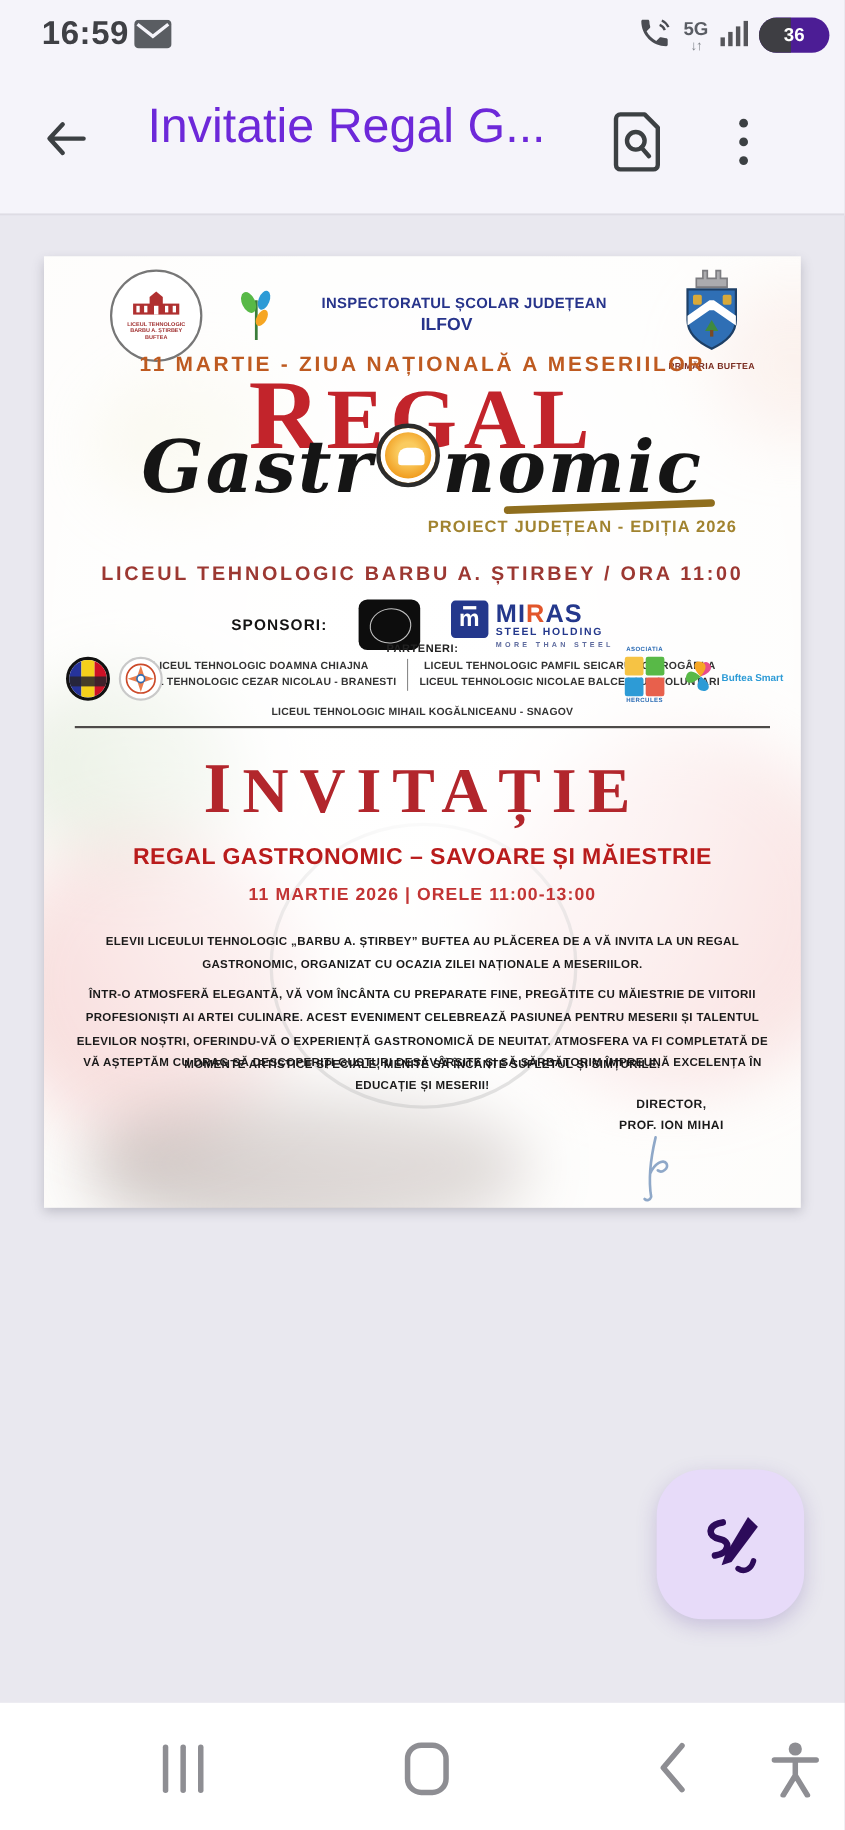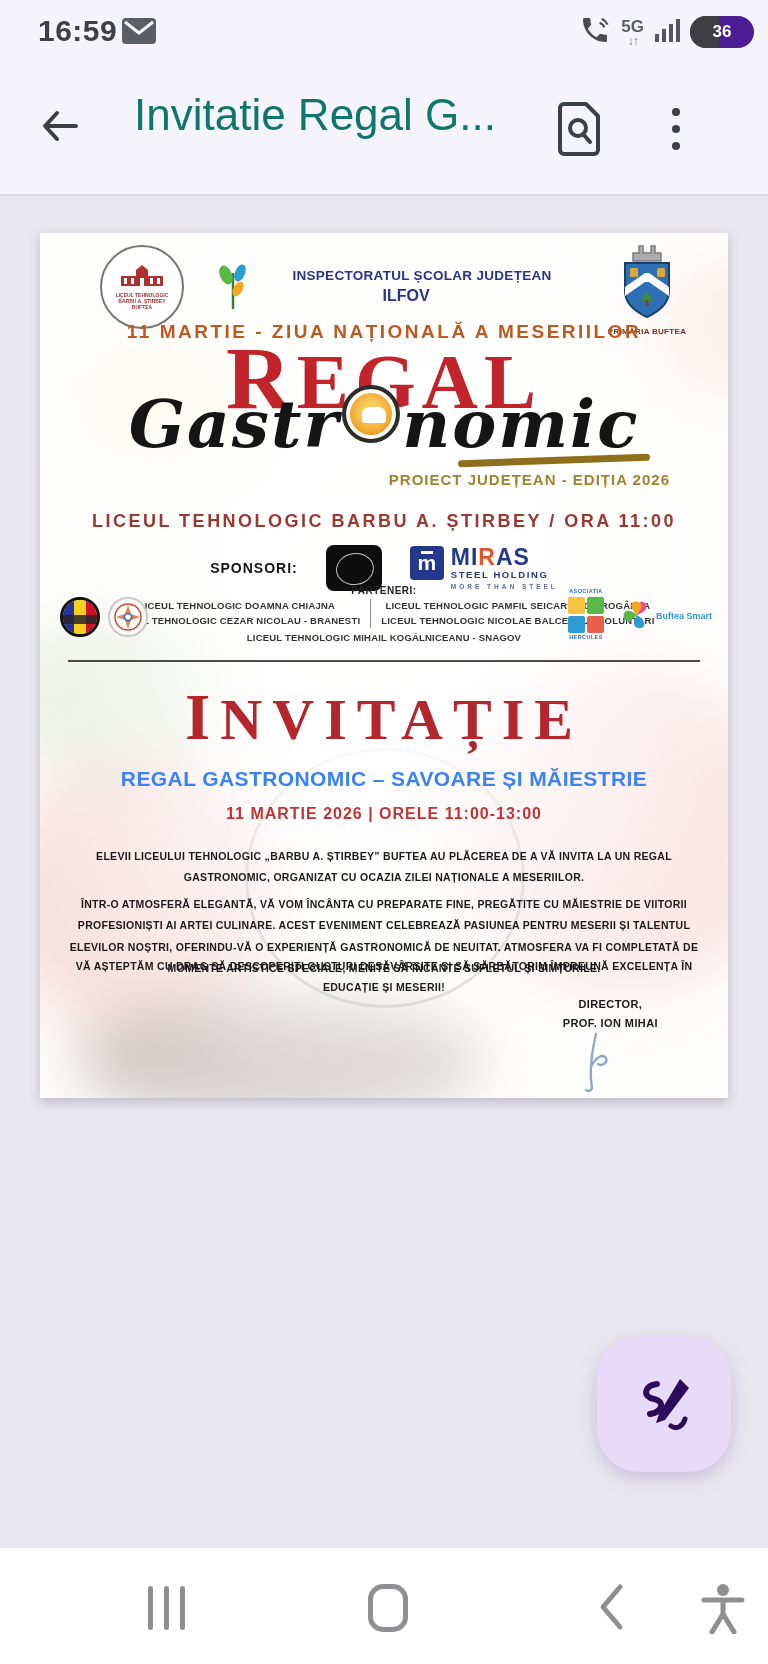--- a/index.html
+++ b/index.html
@@ -17,21 +17,21 @@
   .sb-5g .arr{font-size:12px;letter-spacing:-1px;color:#7d8087;}
   .battery{position:relative;width:64px;height:32px;border-radius:16px;background:#4c1d95;overflow:hidden;}
   .battery .fill{position:absolute;left:0;top:0;bottom:0;width:46%;background:#3E3E43;}
   .battery .pct{position:absolute;inset:0;display:flex;align-items:center;justify-content:center;
                 color:#fff;font-size:17px;font-weight:700;}
 
   
   .appbar{position:absolute;top:60px;left:0;width:768px;height:136px;background:#F5F4FA;border-bottom:2px solid #DEDCE4;}
   .icon-btn{position:absolute;background:none;border:none;padding:0;cursor:pointer;}
   .appbar .back{left:38px;top:44px;}
-  .appbar .title{position:absolute;left:134px;top:30px;width:400px;font-size:44px;color:#0f766e;
+  .appbar .title{position:absolute;left:134px;top:30px;width:400px;font-size:44px;color:#6d28d9;
                  white-space:nowrap;overflow:hidden;}
   .appbar .find{left:556px;top:40px;}
   .appbar .menu{left:656px;top:40px;width:40px;height:58px;display:flex;flex-direction:column;
                 align-items:center;justify-content:center;gap:9px;}
   .menu i{width:8px;height:8px;border-radius:50%;background:#3C4043;display:block;}
 
   
   .viewer{position:absolute;top:196px;left:0;width:768px;height:1352px;}
   .card{position:absolute;left:40px;top:37px;width:688px;height:865px;background:#FDFCFA;
         box-shadow:0 4px 10px rgba(60,60,80,.25);overflow:hidden;}
@@ -95,21 +95,21 @@
   .miras .nm b{color:#E2562B;}
   .miras .dv{font-size:9.5px;font-weight:800;color:#24388C;letter-spacing:1.6px;margin-top:1px;}
   .miras .sl{font-size:6.5px;font-weight:700;color:#5E6B9E;letter-spacing:3px;margin-top:5px;}
 
   .partners{position:absolute;left:0;right:0;top:352px;}
   .partners .lbl{text-align:center;font-size:10px;font-weight:800;color:#222;letter-spacing:.5px;}
   .p-cols{display:flex;justify-content:center;margin-top:3px;}
   .p-col{padding:0 10px;font-size:9.5px;font-weight:700;color:#333;line-height:1.55;text-align:center;
          letter-spacing:.2px;}
   .p-col.right{border-left:1.5px solid #8a8a8a;}
-  .p-bottom{text-align:center;font-size:9.5px;font-weight:700;color:#333;margin-top:4px;letter-spacing:.2px;}
+  .p-bottom{text-align:center;font-size:9.5px;font-weight:700;color:#333;margin-top:14px;letter-spacing:.2px;}
   .p-logos-left{position:absolute;left:20px;top:12px;display:flex;gap:8px;align-items:center;}
   .circ{width:40px;height:40px;border-radius:50%;}
   .flag-circ{border:3px solid #111;display:flex;overflow:hidden;position:relative;}
   .flag-circ i{flex:1;}
   .flag-circ i:nth-child(1){background:#26339B;} .flag-circ i:nth-child(2){background:#F4D01B;}
   .flag-circ i:nth-child(3){background:#CE1126;}
   .flag-circ::after{content:"";position:absolute;left:0;right:0;top:15px;height:9px;background:#27232b;opacity:.85;}
   .star-circ{border:2px solid #c9c9c9;background:#fff;display:flex;align-items:center;justify-content:center;}
   .p-logos-right{position:absolute;right:16px;top:4px;display:flex;gap:14px;align-items:center;}
   .hercules{display:flex;flex-direction:column;align-items:center;line-height:1;}
@@ -120,21 +120,21 @@
   .hercules .grid i:nth-child(3){background:#2D9BD6;} .hercules .grid i:nth-child(4){background:#E8604C;}
   .buftea{display:flex;flex-direction:row;align-items:center;}
   .buftea .t{font-size:9px;font-weight:700;color:#2D9BD6;margin-top:2px;}
 
   .divider{position:absolute;left:28px;right:28px;top:427px;height:2px;background:#4d4a48;}
 
   .invit{position:absolute;left:0;right:0;top:452px;text-align:center;font-family:"Liberation Serif",serif;
          font-size:58px;font-weight:600;color:#B2262C;letter-spacing:10px;line-height:1;}
   .invit::first-letter{font-size:1.12em;}
   .subtitle{position:absolute;left:0;right:0;top:534px;text-align:center;font-size:21px;font-weight:800;
-            color:#3b82f6;letter-spacing:.4px;}
+            color:#b91c1c;letter-spacing:.4px;}
   .datetime{position:absolute;left:0;right:0;top:572px;text-align:center;font-size:16px;font-weight:800;
             color:#C23434;letter-spacing:1px;}
   .para{position:absolute;left:50%;transform:translateX(-50%);text-align:center;font-size:10.5px;
         font-weight:700;color:#1a1a1a;line-height:2.05;letter-spacing:.3px;text-transform:uppercase;}
   .p1{top:602px;max-width:600px;width:600px;}
   .p2{top:650px;max-width:648px;width:648px;}
   .p3{top:712px;max-width:620px;width:620px;}
   .signoff{position:absolute;right:70px;top:762px;text-align:center;font-size:11px;font-weight:800;
            color:#1a1a1a;line-height:1.7;letter-spacing:.4px;}
   .signature{position:absolute;right:112px;top:798px;}

